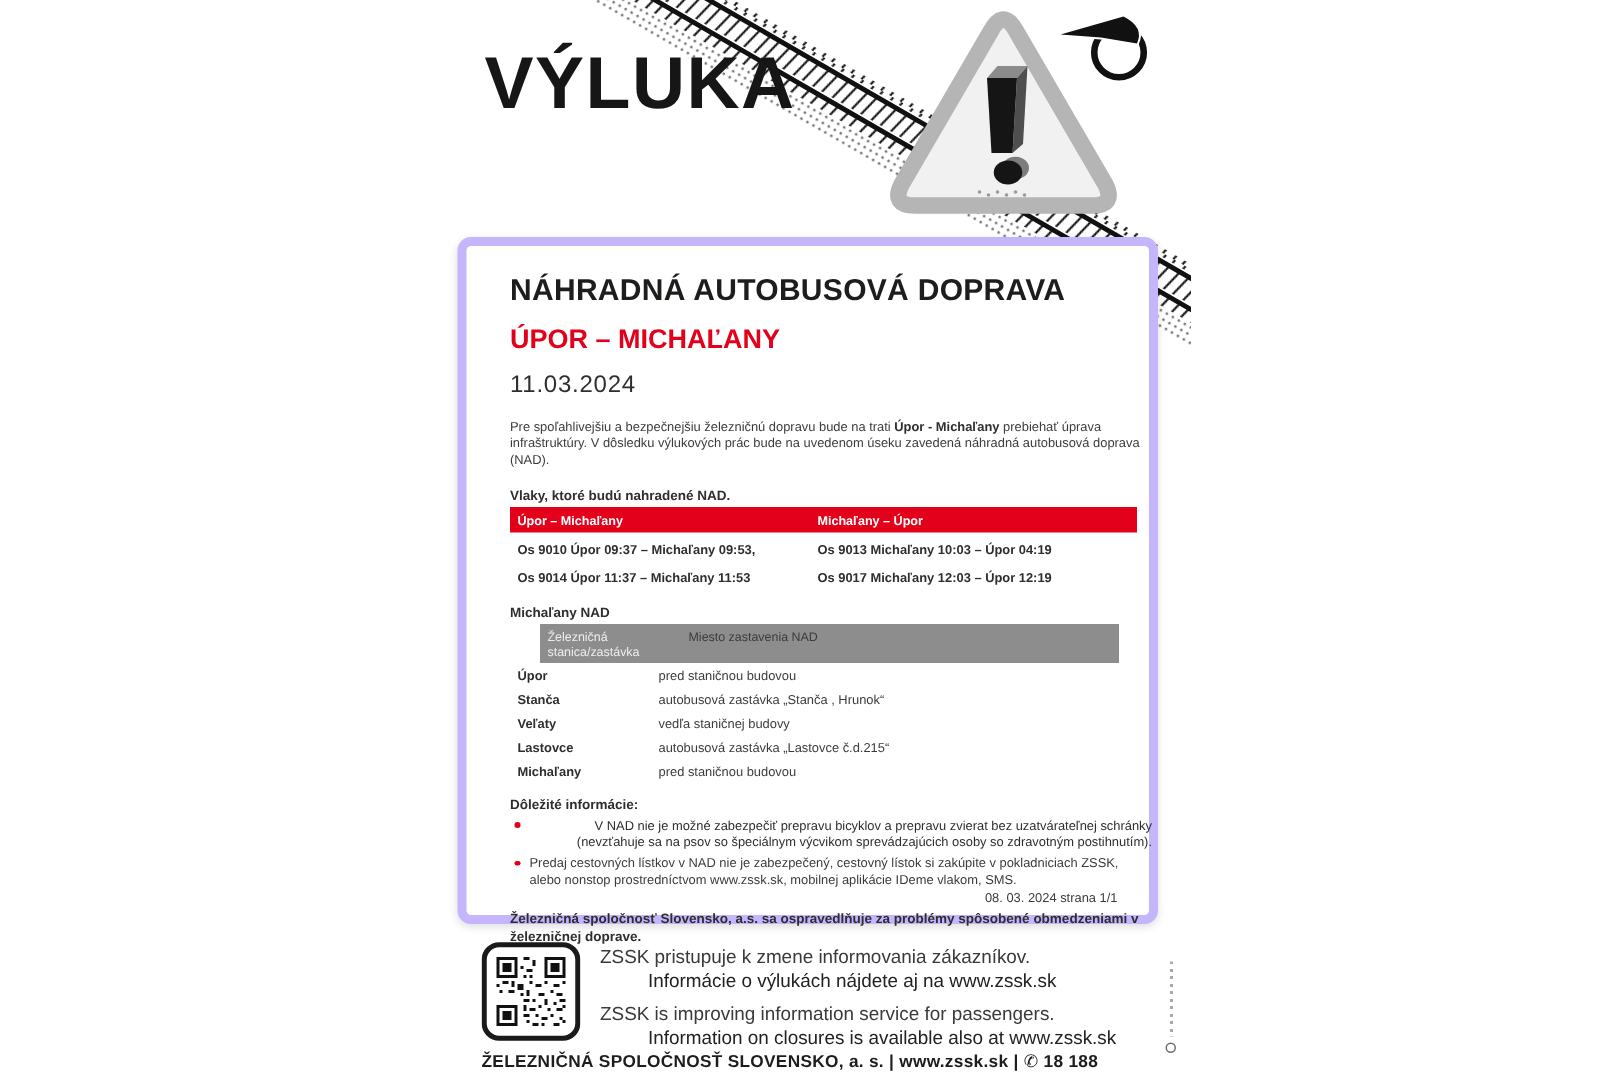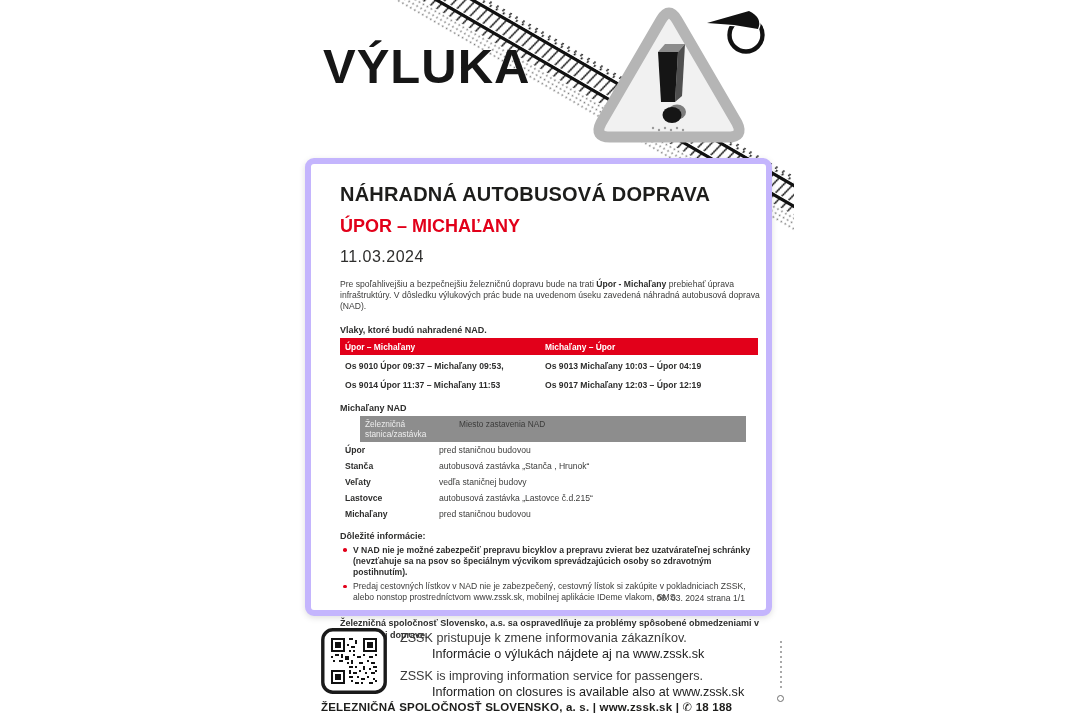--- a/index.html
+++ b/index.html
@@ -6,21 +6,21 @@
   html,body { margin:0; padding:0; }
   body {
     width:1080px; height:720px; background:#ffffff; position:relative;
     overflow:hidden; font-family:"Liberation Sans", sans-serif; color:#3c3c3b;
   }
   .poster { position:absolute; left:281px; top:0; width:513px; height:720px; overflow:hidden; }
 
   
   .hero-svg { position:absolute; left:0; top:0; z-index:1; }
   .hero-title-sk {
-    position:absolute; left:42px; top:38px; z-index:2;
+    position:absolute; left:42px; top:28px; z-index:2;
     font-size:49px; font-weight:800; letter-spacing:1px; color:#161616;
   }
   .hero-title-en {
     position:absolute; left:44px; top:101px; z-index:2;
     font-size:43px; font-weight:800; letter-spacing:2px; color:#8f8f8f;
   }
 
   
   .card {
     position:absolute; left:24px; top:158px; width:467px; height:458px; z-index:5;
@@ -42,21 +42,21 @@
 
   .stops-table { width:406px; margin-bottom:9px; }
   .s-head { display:flex; background:#8d8d8d; color:#ededed; font-size:8.3px; padding:2.8px 5px;margin-left:20px; }
   .s-row  { display:flex; padding:3px 5px; font-size:8.6px; }
   .sc1 { width:94px; font-weight:700; color:#2e2e2d; } .sc2 { flex:1; color:#3c3c3b; }
   .s-head .sc1 { font-weight:400; color:#ededed; }
 
   .bullets { margin:4px 0 0; padding:0; list-style:none; width:428px; }
   .bullets li { position:relative; padding-left:13px; font-size:8.6px; line-height:1.28; margin-bottom:3.5px; color:#3c3c3b; }
   .bullets li::before { content:""; position:absolute; left:3px; top:3.6px; width:3.6px; height:3.6px; border-radius:50%; background:#e2001a; }
-  .bullets li.b-bold { font-weight:700; color:#2e2e2d; }
+  .bullets li.b-bold { font-weight:400; color:#2e2e2d;text-align:right; }
 
   .apology { font-size:9px; font-weight:700; color:#2e2e2d; margin-top:14px; width:420px; line-height:1.35; }
   .card-footer { position:absolute; right:21px; bottom:7px; font-size:8.6px; color:#3c3c3b; }
 
   
   .promo { position:absolute; left:40px; top:628px; display:flex; gap:13px; z-index:6; }
   .promo-lines { padding-top:3px; }
   .p-line { font-size:12.6px; line-height:1.25; color:#3a3a3a; }
   .p-bold { font-weight:400; color:#222;padding-left:32px; }
   .p-group2 { margin-top:7px; }

